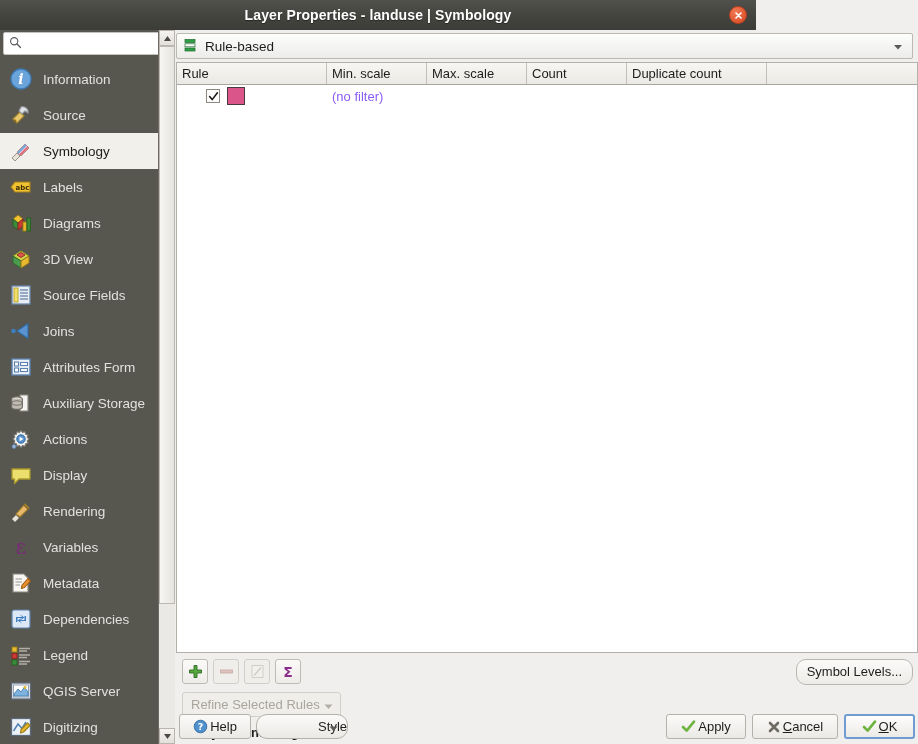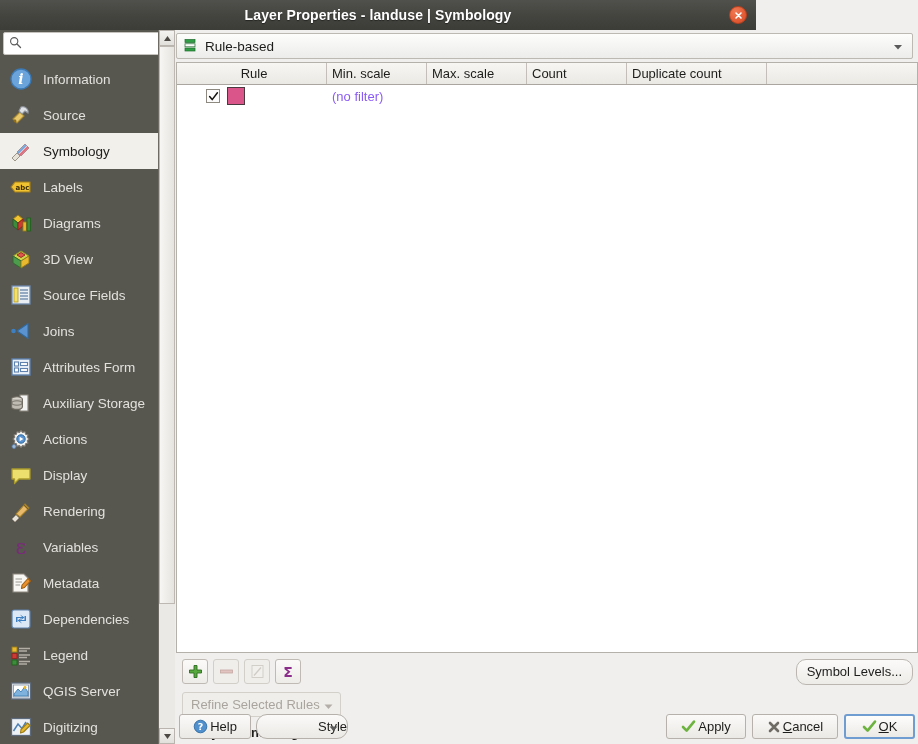--- a/index.html
+++ b/index.html
@@ -617,21 +617,21 @@
       <span class="combo-text">Rule-based</span>
       <span class="combo-arrow">
         <svg width="10" height="7" viewBox="0 0 10 7">
             <path d="M1 1.5 L9 1.5 L5 6 Z" fill="#5a5a5a"></path>
           </svg>
       </span>
     </div>
 
     <div class="rules-area">
       <div class="rules-head" id="rules-head">
-          <div class="th" style="width: 150px; text-align: center;">Rule</div>
+          <div class="th" style="width: 150px;">Rule</div>
           <div class="th" style="width: 100px;">Min. scale</div>
           <div class="th" style="width: 100px;">Max. scale</div>
           <div class="th" style="width: 100px;">Count</div>
           <div class="th" style="width: 140px;">Duplicate count</div>
         </div>
       <div class="rules-body" id="rules-body">
           <div class="rule-row">
             <div class="rule-cell" style="width: 150px;">
               <span class="rule-check">
                 <svg width="11" height="11" viewBox="0 0 11 11">

